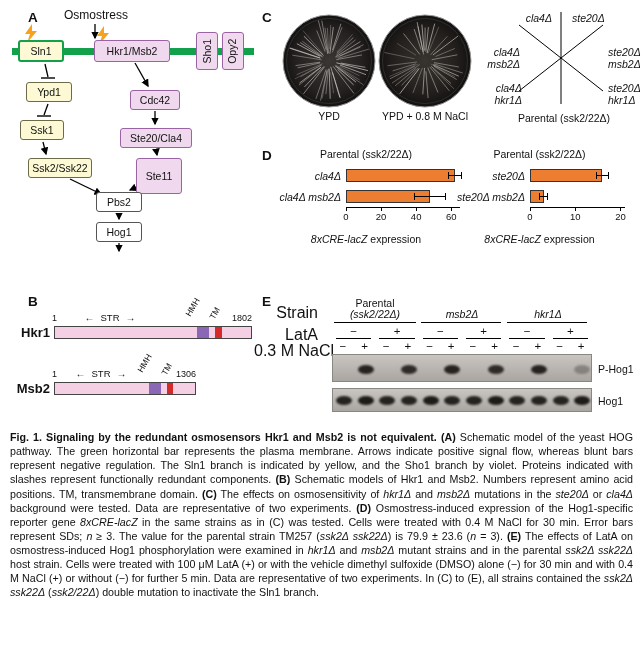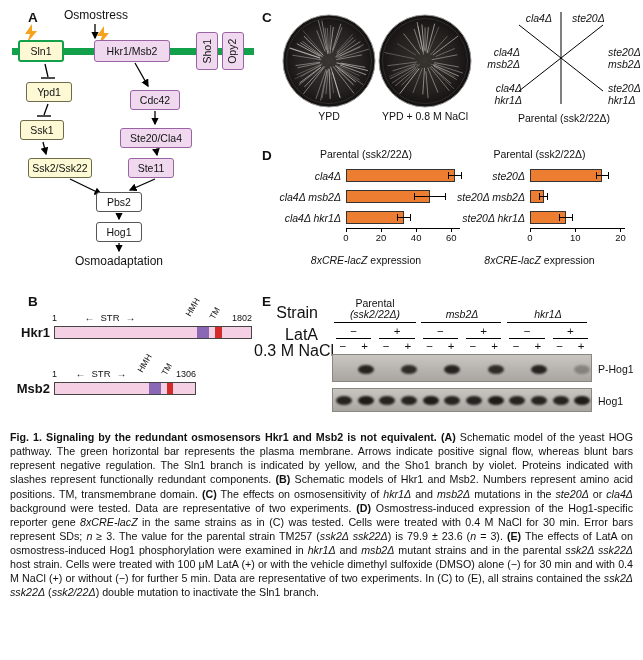--- a/index.html
+++ b/index.html
@@ -132,31 +132,30 @@
       </div>
   <div class="node n-yellow" style="left:12px;top:114px;width:44px;height:20px">
         <span>Ssk1</span>
       </div>
   <div class="node n-violet" style="left:112px;top:122px;width:72px;height:20px">
         <span>Ste20/Cla4</span>
       </div>
   <div class="node n-yellow" style="left:20px;top:152px;width:64px;height:20px">
         <span>Ssk2/Ssk22</span>
       </div>
-  <div class="node n-violet" style="left:120px;top:152px;width:46px;height:20px">
+  <div class="node n-violet" style="left:128px;top:152px;width:46px;height:36px">
         <span>Ste11</span>
       </div>
   <div class="node n-plain" style="left:88px;top:186px;width:46px;height:20px">
         <span>Pbs2</span>
       </div>
   <div class="node n-plain" style="left:88px;top:216px;width:46px;height:20px">
         <span>Hog1</span>
       </div>
 
-  <div class="txt" style="left:36px;top:248px;width:150px;text-align:center;font-size:12px">Osmoadaptation</div>
 </div>
 
 <div class="panel" id="panelB" style="left:8px;top:294px;width:252px;height:126px">
   <div class="plabel" style="left:20px;top:0">B</div>
 
   <div class="pname" style="left:0;top:31px;width:42px">Hkr1</div>
   <div class="pnum" style="left:44px;top:19px">1</div>
   <div class="pnum" style="left:202px;top:19px;width:42px;text-align:right">1802</div>
   <div class="str-row" style="left:56px;top:18px;width:92px">
     <span class="ar">←</span>
@@ -344,27 +343,20 @@
             <div class="c-err" style="left: 101.723px; width: 14.0308px;"></div>
           </div>
         </div>
         <div class="c-row">
           <div class="c-lab" style="width: 74px;">cla4Δ msb2Δ</div>
           <div class="c-barwrap" style="width: 114px;">
             <div class="c-bar" style="width: 84.1846px; background: rgb(237, 125, 49);"></div>
             <div class="c-err" style="left: 68.4px; width: 31.5692px;"></div>
           </div>
         </div>
-        <div class="c-row">
-          <div class="c-lab" style="width: 74px;">cla4Δ hkr1Δ</div>
-          <div class="c-barwrap" style="width: 114px;">
-            <div class="c-bar" style="width: 57.8769px; background: rgb(237, 125, 49);"></div>
-            <div class="c-err" style="left: 50.8615px; width: 14.0308px;"></div>
-          </div>
-        </div>
         <div class="c-axis" style="width: 114px; margin-left: 74px;">
           <div class="c-tick" style="left: 0px;"></div>
           <div class="c-ticklab" style="left: 0px;">0</div>
           <div class="c-tick" style="left: 35.0769px;"></div>
           <div class="c-ticklab" style="left: 35.0769px;">20</div>
           <div class="c-tick" style="left: 70.1538px;"></div>
           <div class="c-ticklab" style="left: 70.1538px;">40</div>
           <div class="c-tick" style="left: 105.231px;"></div>
           <div class="c-ticklab" style="left: 105.231px;">60</div>
         </div>
@@ -377,27 +369,20 @@
           <div class="c-barwrap" style="width: 95px;">
             <div class="c-bar" style="width: 72.381px; background: rgb(237, 125, 49);"></div>
             <div class="c-err" style="left: 65.5952px; width: 13.5714px;"></div>
           </div>
         </div>
         <div class="c-row">
           <div class="c-lab" style="width: 76px;">ste20Δ msb2Δ</div>
           <div class="c-barwrap" style="width: 95px;">
             <div class="c-bar" style="width: 13.5714px; background: rgb(237, 125, 49);"></div>
             <div class="c-err" style="left: 9.04762px; width: 9.04762px;"></div>
-          </div>
-        </div>
-        <div class="c-row">
-          <div class="c-lab" style="width: 76px;">ste20Δ hkr1Δ</div>
-          <div class="c-barwrap" style="width: 95px;">
-            <div class="c-bar" style="width: 36.1905px; background: rgb(237, 125, 49);"></div>
-            <div class="c-err" style="left: 29.4048px; width: 13.5714px;"></div>
           </div>
         </div>
         <div class="c-axis" style="width: 95px; margin-left: 76px;">
           <div class="c-tick" style="left: 0px;"></div>
           <div class="c-ticklab" style="left: 0px;">0</div>
           <div class="c-tick" style="left: 45.2381px;"></div>
           <div class="c-ticklab" style="left: 45.2381px;">10</div>
           <div class="c-tick" style="left: 90.4762px;"></div>
           <div class="c-ticklab" style="left: 90.4762px;">20</div>
         </div>

